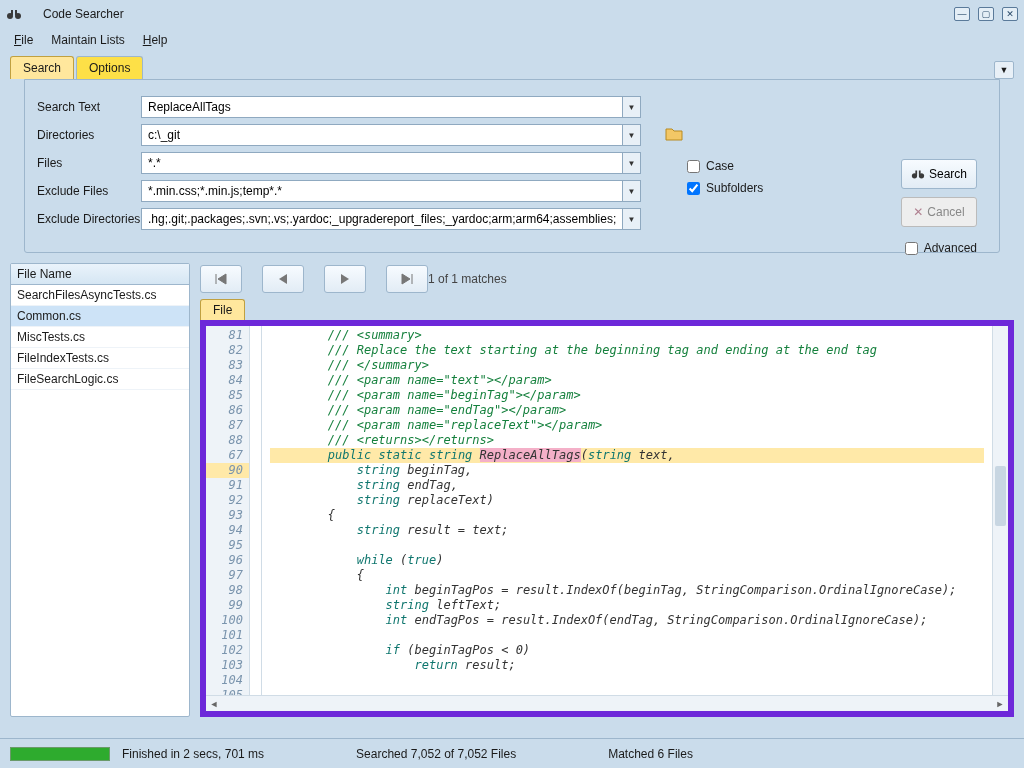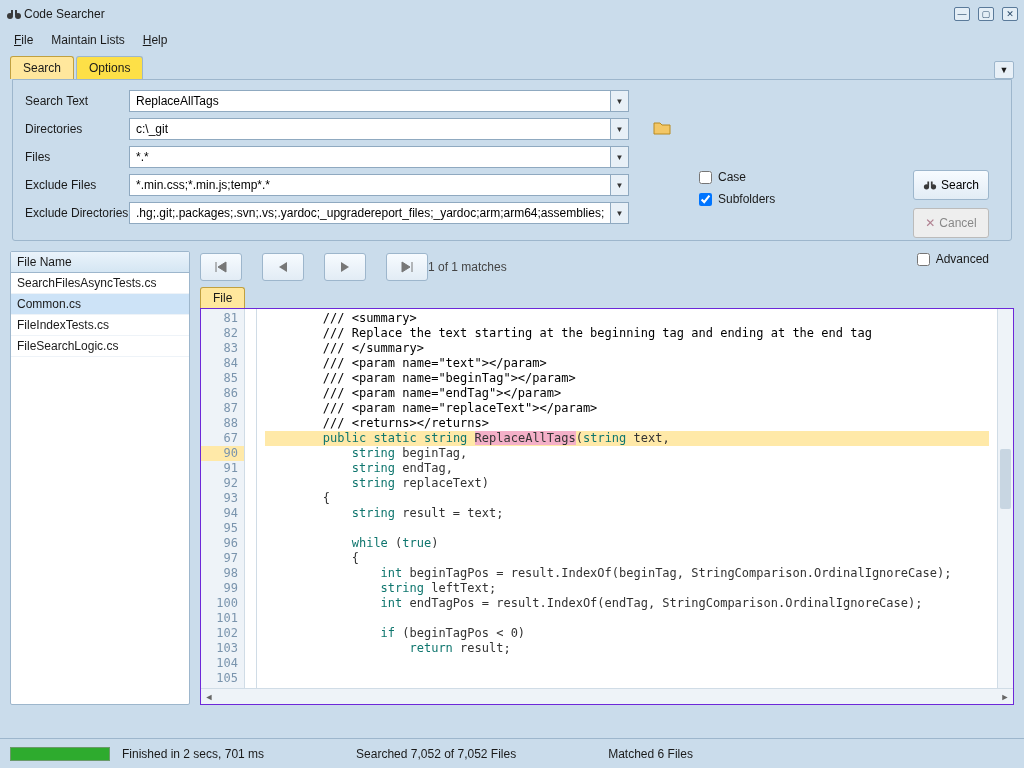--- a/index.html
+++ b/index.html
@@ -13,21 +13,21 @@
   color: #1a1a1a;
 }
 .titlebar {
   height: 28px;
   background: #cadceb;
   display: flex;
   align-items: center;
   padding: 0 6px;
   justify-content: space-between;
 }
-.titlebar .left { display: flex; align-items: center; gap: 2px; }
+.titlebar .left { display: flex; align-items: center; gap: 21px; }
 .titlebar .controls { display: flex; gap: 8px; }
 .titlebar .ctl { width: 16px; height: 14px; border: 1px solid #5a7a9a; border-radius: 2px; display:flex; align-items:center; justify-content:center; font-size:9px; color:#2a4a6a; background:#e4eef6; cursor:default;}
 .binoc-icon { width:16px; height:16px; display:inline-flex; }
 .menubar {
   height: 24px;
   display: flex;
   align-items: center;
   padding: 0 14px;
   gap: 18px;
 }
@@ -56,25 +56,25 @@
 }
 .chevbtn {
   width: 20px; height: 18px;
   border: 1px solid #9db6cc;
   background: #e8f0f7;
   border-radius: 2px;
   display:flex; align-items:center; justify-content:center;
   font-size: 9px;
 }
 .panel {
-  margin: 0 12px;
+  margin: 0 24px;
   border: 1px solid #9db6cc;
   border-radius: 0 0 3px 3px;
   background: #cadceb;
-  padding: 10px 12px;
+  padding: 16px 12px;
 }
 .form-row {
   display: flex;
   align-items: center;
   margin-bottom: 6px;
 }
 .form-row .lbl { width: 104px; }
 .combo {
   flex: 0 0 500px;
   height: 22px;
@@ -95,21 +95,21 @@
   border-left: 1px solid #8fa9c0;
   display:flex; align-items:center; justify-content:center;
   font-size: 8px;
   color: #333;
   background: #e8f0f7;
   cursor: default;
 }
 .rightcol {
   position: absolute;
   right: 22px;
-  top: 90px;
+  top: 79px;
   width: 290px;
   display: flex;
 }
 .checks { flex:1; }
 .checks label { display:flex; align-items:center; gap:6px; margin-bottom: 8px; }
 .checks input[type=checkbox]{ width:13px; height:13px; }
 .btncol { width: 80px; display:flex; flex-direction:column; gap:8px; align-items:flex-end;}
 .bigbtn {
   width: 76px; height: 30px;
   border: 1px solid #9db6cc;
@@ -167,25 +167,26 @@
 }
 .codetab .ft {
   padding: 3px 12px;
   border: 1px solid #c0a040;
   border-bottom:none;
   background: #ffe79d;
   border-radius: 3px 3px 0 0;
 }
 .codebox {
   flex:1;
-  border: 1px solid #6d28d9;
+  border: 6px solid #6d28d9;
   background: #fff;
   display:flex;
   position: relative;
   overflow: hidden;
+  font-style: italic;
 }
 .gutter {
   width: 44px;
   background: #eef3f8;
   border-right: 1px solid #d0dce6;
   font-family: Consolas, monospace;
   font-size: 12px;
   color: #7a94ad;
   padding-top: 2px;
 }
@@ -195,21 +196,21 @@
 .code {
   flex:1;
   font-family: Consolas, monospace;
   font-size: 12px;
   padding: 2px 8px;
   white-space: pre;
   color: #333;
   line-height: 15px;
   overflow: hidden;
 }
-.code .cmt { color:#000000; }
+.code .cmt { color:#15803d; }
 .code .kw { color:#0f766e; }
 .code .hl-line { background:#ffe9a8; display:inline-block; width:100%; }
 .code .match { background:#f4b0c8; }
 .vscroll {
   width: 16px;
   background: #eef3f8;
   border-left: 1px solid #d0dce6;
   position: relative;
 }
 .vscroll .thumb { position:absolute; left:2px; right:2px; top:140px; height:60px; background:#c8d6e2; border-radius:2px;}
@@ -353,20 +354,21 @@
     </div>
   </div>
 </div>
 
 <div class="middle">
   <div class="filelist">
     <div class="hdr">File Name</div>
     <div id="filelist-items">
         <div class="item">SearchFilesAsyncTests.cs</div>
         <div class="item sel">Common.cs</div>
+        <div class="item">MiscTests.cs</div>
         <div class="item">FileIndexTests.cs</div>
         <div class="item">FileSearchLogic.cs</div>
       </div>
   </div>
 
   <div class="rightpane">
     <div class="navrow">
       <div class="navbtns">
         <div class="navbtn">
             <svg viewBox="0 0 14 14">

